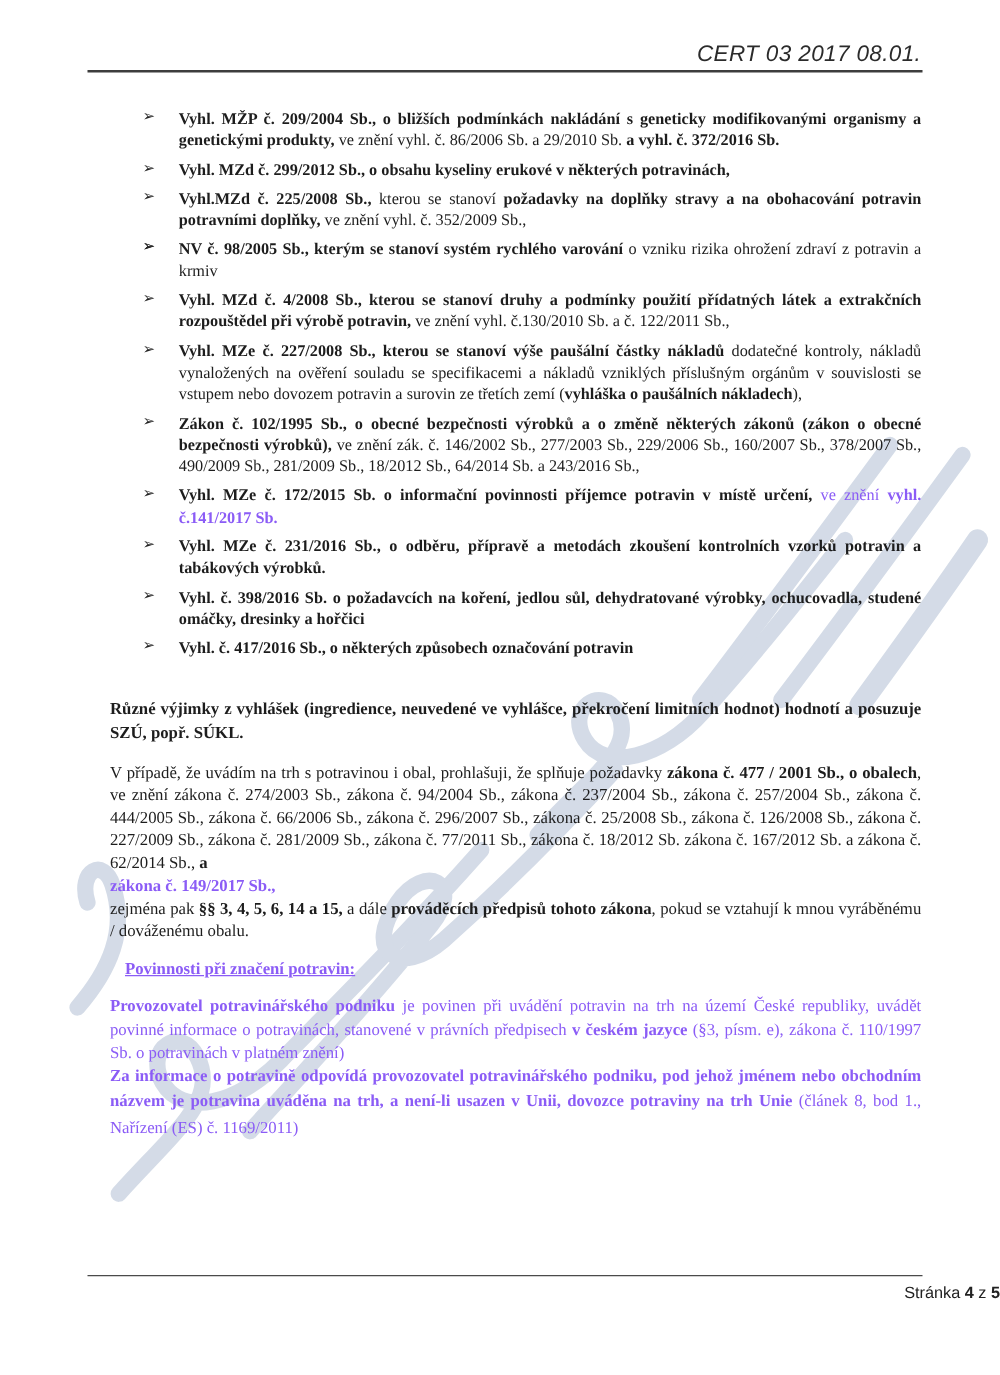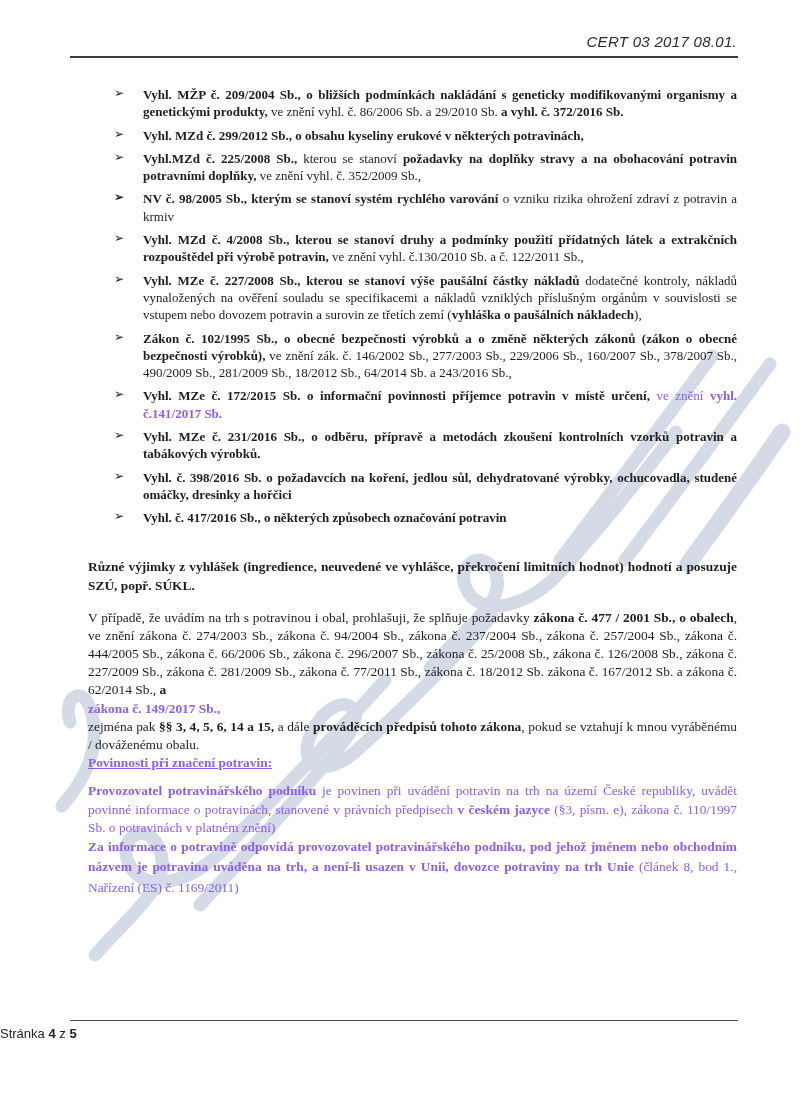--- a/index.html
+++ b/index.html
@@ -4,44 +4,44 @@
 <style>
   html,body{margin:0;padding:0;}
   body{
     width:800px;height:1100px;background:#ffffff;position:relative;overflow:hidden;
     font-family:"Liberation Serif", serif;color:#1d1d1d;
   }
   .page{position:absolute;inset:0;overflow:hidden;}
   .header-title{
     position:absolute;top:33px;right:63px;
     font-family:"Liberation Sans", sans-serif;font-style:italic;
-    font-size:15px;color:#2b2b2b;letter-spacing:.3px;margin-left:43px;
+    font-size:18px;color:#2b2b2b;letter-spacing:.3px;margin-left:43px;
   }
   .top-rule{position:absolute;top:56px;left:70px;right:62px;border-top:2px solid #3d3d3d;}
   .content{position:absolute;top:62px;left:88px;right:63px;}
   ul.regs{list-style:none;margin:24px 0 0;padding:0;}
   ul.regs li{
     position:relative;padding-left:55px;margin-bottom:6px;
     text-align:justify;font-size:13px;line-height:17.3px;
   }
   ul.regs li .mk{
     position:absolute;left:26px;top:-1px;font-size:12px;color:#222;
     font-family:"DejaVu Sans", sans-serif;
   }
   .p-exceptions{margin:30px 0 0;font-weight:700;font-size:13.4px;line-height:19px;text-align:justify;}
   .p-packaging{margin:14px 0 0;font-size:13.4px;line-height:18.2px;text-align:justify;}
-  .p-duties{margin:0;font-size:13.4px;line-height:18.2px;}
+  .p-duties{margin:12px;font-size:13.4px;line-height:18.2px;}
   .p-labeling{margin:10px 0 16px;font-size:13.4px;line-height:18.2px;text-align:justify;}
   .b{font-weight:700;}
   .r{color:#8b5cf6;}
   .u{text-decoration:underline;}
   .lh{line-height:20.5px;}
   .foot-rule{position:absolute;top:1020px;left:70px;right:62px;border-top:1.5px solid #4a4a4a;}
   .page-footer{
-    position:absolute;top:1026px;left:0;right:0;text-align:left;
+    position:absolute;top:1026px;left:0;right:0;text-align:right;
     font-family:"Liberation Sans", sans-serif;font-size:13px;color:#222;
   }
   .watermark{position:absolute;inset:0;pointer-events:none;mix-blend-mode:multiply;opacity:.5;}
 </style>
 </head>
 <body>
 
 <div class="page">
 
   <svg class="watermark" width="800" height="1100" viewBox="0 0 800 1100" xmlns="http://www.w3.org/2000/svg">

